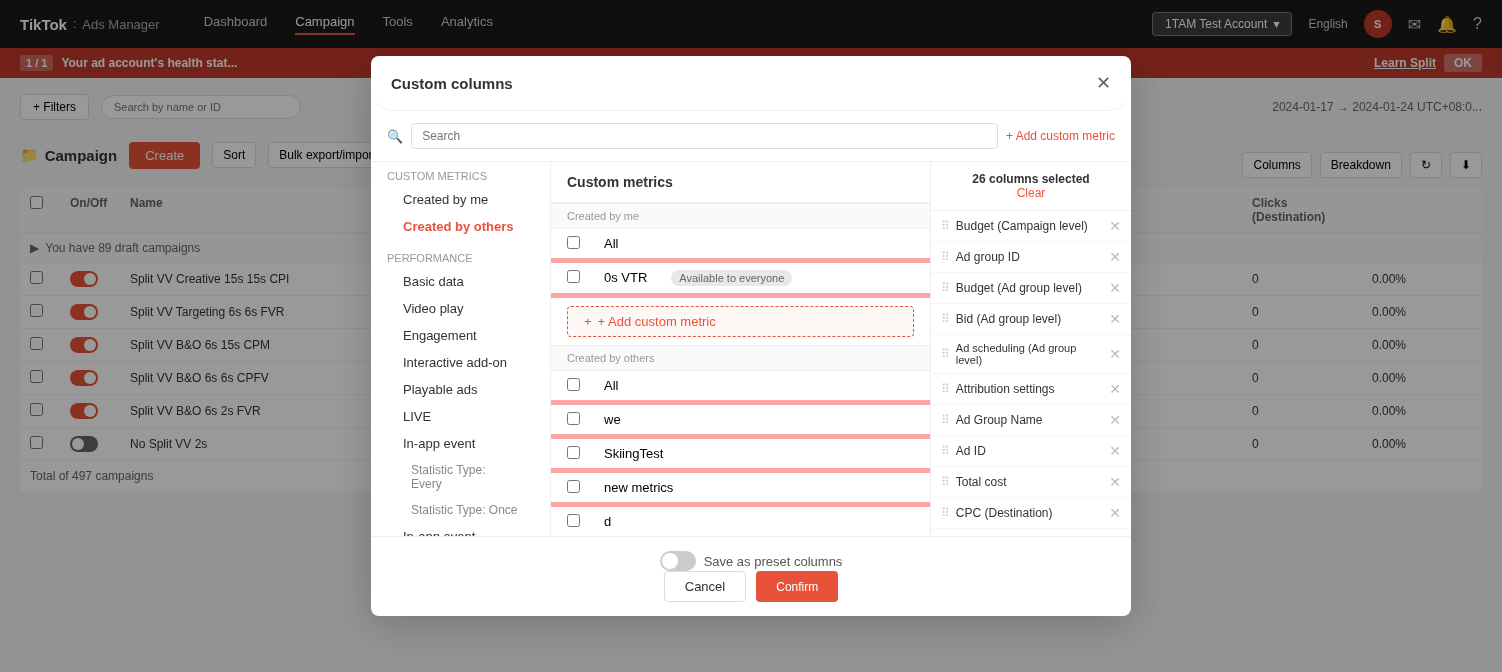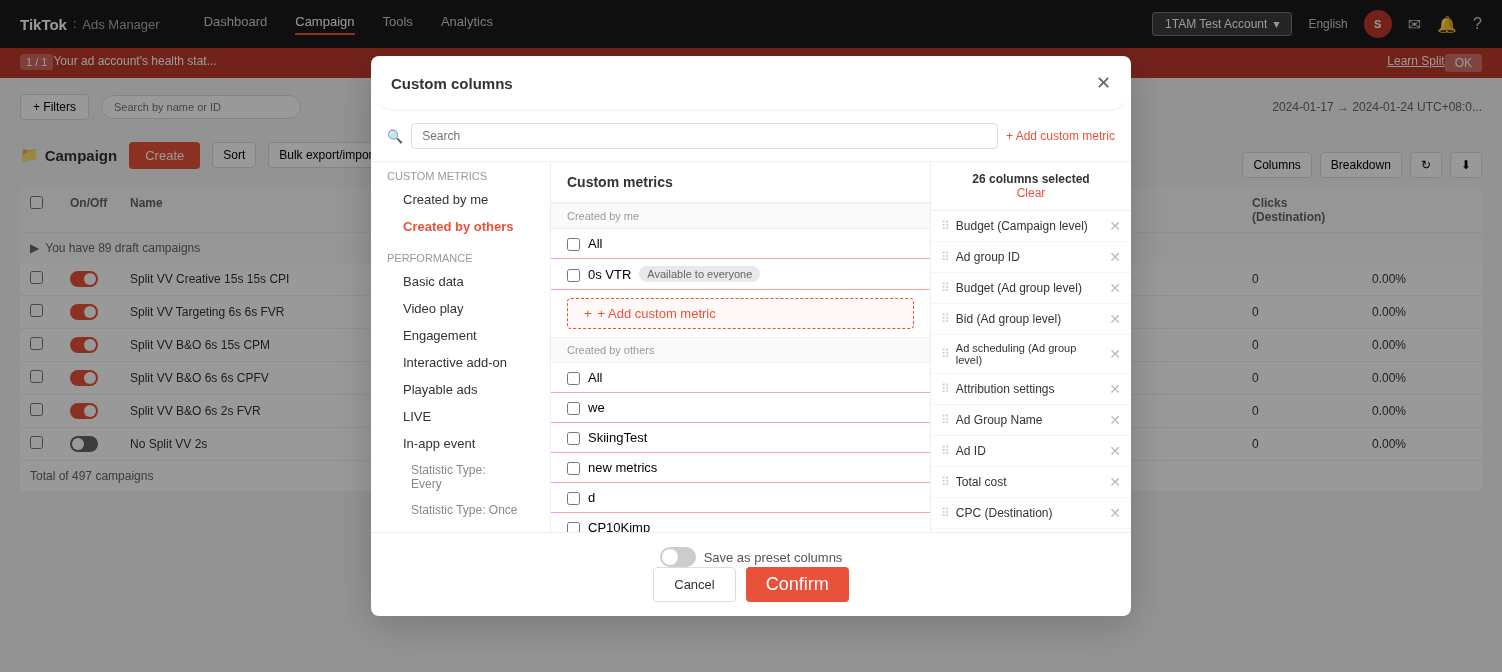--- a/index.html
+++ b/index.html
@@ -28,22 +28,23 @@
     .topnav-icon { color: #ccc; font-size: 16px; cursor: pointer; }
     .avatar { width: 28px; height: 28px; background: #c0392b; border-radius: 50%; display: flex; align-items: center; justify-content: center; color: #fff; font-size: 11px; font-weight: 700; }
 
     
     .alertbar {
       background: #c0392b;
       color: #fff;
       font-size: 12px;
       padding: 6px 20px;
       display: flex;
-      align-items: flex-start;
-      gap: 0;
+      align-items: center;
+      gap: 8px;
+      font-weight: bold;
     }
     .alertbar .page-num { background: rgba(255,255,255,0.25); padding: 2px 6px; border-radius: 3px; font-size: 11px; }
     .alertbar-learn { margin-left: auto; text-decoration: underline; cursor: pointer; }
     .alertbar-ok { background: rgba(255,255,255,0.3); padding: 2px 10px; border-radius: 3px; cursor: pointer; }
 
     
     .main-area { padding: 16px 20px; background: #f5f5f5; height: calc(672px - 48px - 32px); overflow: hidden; position: relative; }
     .toolbar { display: flex; align-items: center; gap: 12px; margin-bottom: 12px; }
     .filter-btn { background: #fff; border: 1px solid #ddd; padding: 5px 12px; border-radius: 4px; font-size: 12px; cursor: pointer; display: flex; align-items: center; gap: 6px; }
     .search-input { background: #fff; border: 1px solid #ddd; padding: 5px 12px; border-radius: 12px; font-size: 11px; width: 200px; }
@@ -85,42 +86,42 @@
     .modal-left { width: 180px; border-right: 1px solid #eee; overflow-y: auto; flex-shrink: 0; }
     .modal-left-section { padding: 8px 16px 4px; }
     .modal-left-section-label { font-size: 11px; color: #999; text-transform: uppercase; margin-bottom: 4px; }
     .modal-left-item { padding: 6px 16px; font-size: 13px; cursor: pointer; color: #333; }
     .modal-left-item.active { color: #e8523a; font-weight: 600; }
 
     
     .modal-middle { flex: 1; overflow-y: auto; border-right: 1px solid #eee; }
     .modal-middle-header { padding: 12px 16px; font-size: 14px; font-weight: 600; color: #333; border-bottom: 1px solid #f0f0f0; }
     .modal-section-label { padding: 6px 16px; font-size: 11px; color: #999; background: #fafafa; border-bottom: 1px solid #f0f0f0; border-top: 1px solid #f0f0f0; }
-    .modal-item { display: flex; align-items: flex-end; gap: 8px; padding: 7px 16px; font-size: 13px; cursor: pointer; border-bottom: 1px solid #fca5a5; }
+    .modal-item { display: flex; align-items: flex-start; gap: 24px; padding: 7px 16px; font-size: 13px; cursor: pointer; border-bottom: 5px solid #fca5a5; }
     .modal-item input[type="checkbox"] { cursor: pointer; }
     .badge { background: #e8e8e8; color: #666; font-size: 11px; padding: 2px 8px; border-radius: 10px; }
     .add-custom-btn { display: flex; align-items: center; gap: 6px; padding: 7px 16px; font-size: 13px; color: #e8523a; cursor: pointer; border: 1px dashed #e8523a; margin: 8px 16px; border-radius: 4px; background: rgba(232,82,58,0.04); }
 
     
     .modal-right { width: 200px; overflow-y: auto; flex-shrink: 0; }
     .modal-right-header { padding: 10px 14px; display: flex; align-items: center; justify-content: space-between; border-bottom: 1px solid #eee; font-size: 12px; flex-direction: column; }
     .clear-btn { color: #e8523a; background: none; border: none; cursor: pointer; font-size: 12px; }
     .selected-count { color: #333; font-weight: 600; }
     .column-item { display: flex; align-items: center; gap: 6px; padding: 7px 10px; font-size: 12px; color: #333; border-bottom: 1px solid #f5f5f5; }
     .column-drag { color: #ccc; cursor: grab; font-size: 12px; }
     .column-remove { margin-left: auto; color: #bbb; cursor: pointer; background: none; border: none; font-size: 14px; }
 
     
     .modal-footer { padding: 14px 20px; border-top: 1px solid #eee; display: flex; align-items: center; justify-content: space-between; flex-direction: column; }
     .preset-toggle { display: flex; align-items: center; gap: 8px; font-size: 13px; color: #555; }
     .toggle-switch { width: 36px; height: 20px; background: #ccc; border-radius: 10px; position: relative; cursor: pointer; }
     .toggle-switch::after { content: ''; position: absolute; width: 16px; height: 16px; background: #fff; border-radius: 50%; top: 2px; left: 2px; transition: left 0.2s; }
     .footer-btns { display: flex; gap: 10px; }
     .cancel-btn { background: #fff; border: 1px solid #ddd; padding: 7px 20px; border-radius: 4px; font-size: 13px; cursor: pointer; color: #333; }
-    .confirm-btn { background: #e8523a; color: #fff; border: none; padding: 7px 20px; border-radius: 4px; font-size: 18px; cursor: pointer; }
+    .confirm-btn { background: #e8523a; color: #fff; border: none; padding: 7px 20px; border-radius: 4px; font-size: 12px; cursor: pointer; }
 
     
     .bg-content { filter: blur(0.5px); }
   </style>
 </head>
 <body>
 
 <div class="bg-content">
 
   <nav class="topnav">

